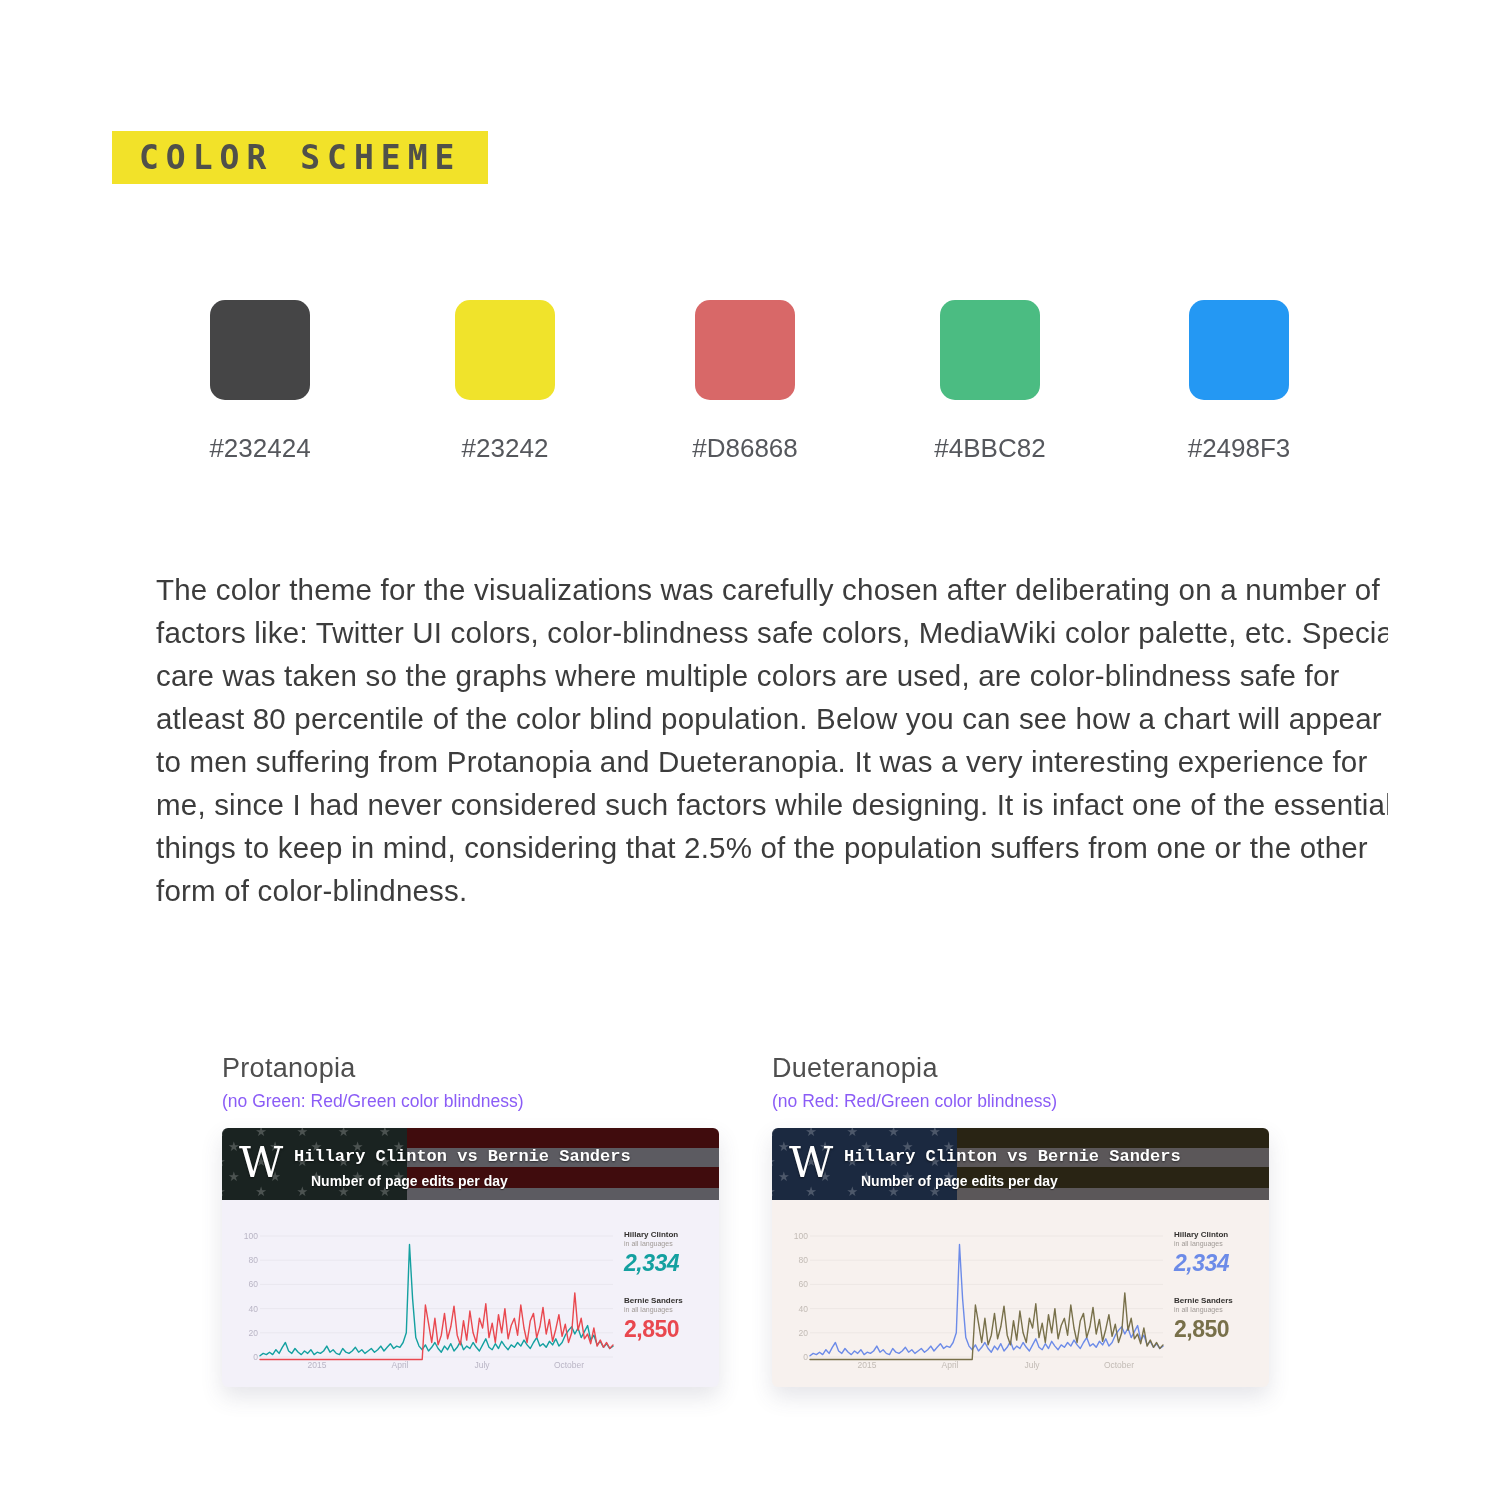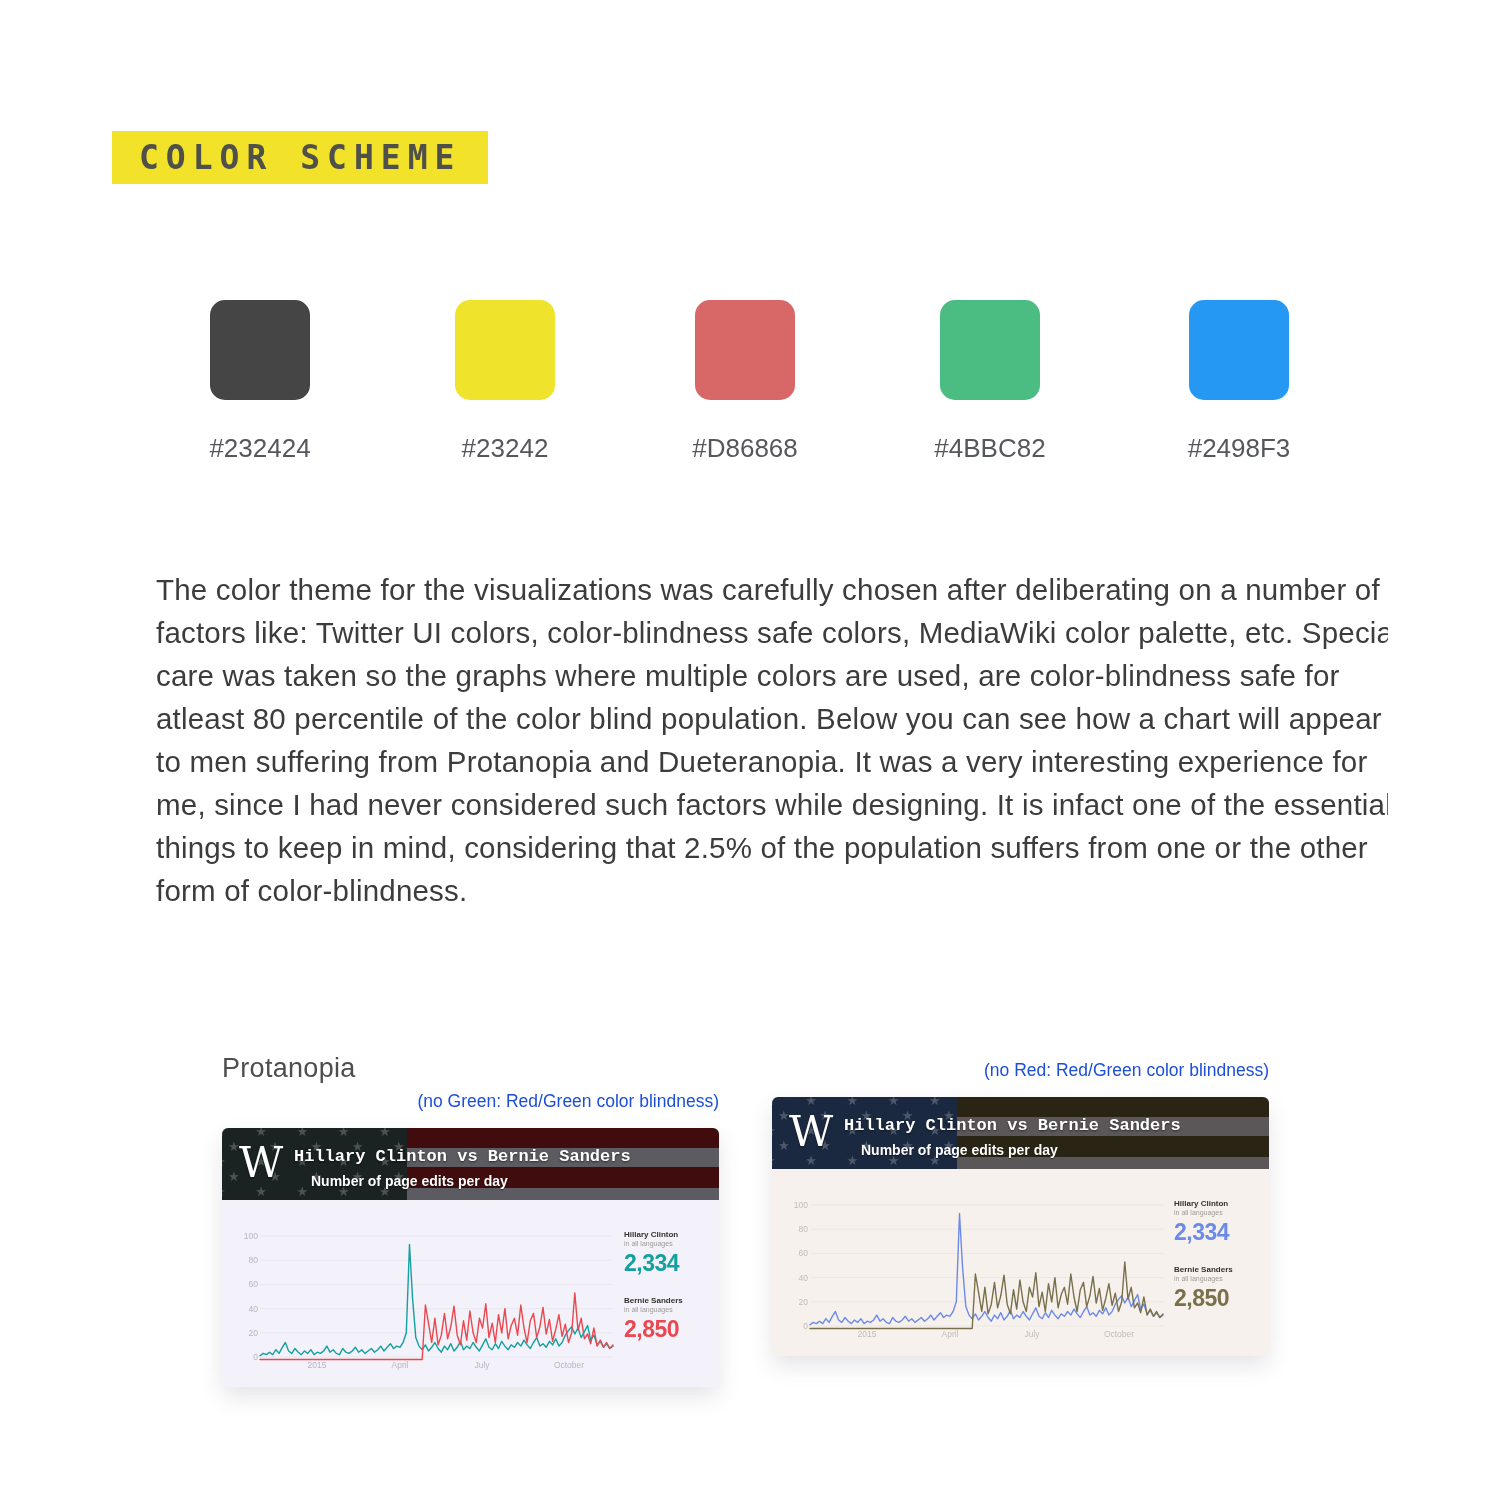--- a/index.html
+++ b/index.html
@@ -19,21 +19,21 @@
     white-space:nowrap;font-size:26px;color:#55575C;}
 
   
   .paragraph{position:absolute;left:148px;top:560px;width:1258px;margin:8px;
     font-size:29.5px;line-height:43px;color:#3C3C3C;letter-spacing:0.2px;}
 
   
   .sim{position:absolute;top:1053px;width:497px;}
   .sim-0{left:222px;} .sim-1{left:772px;}
   .sim-title{margin:0;font-size:27px;font-weight:400;color:#4E4E4E;letter-spacing:0.3px;}
-  .sim-sub{margin:7px 0 0 0;font-size:17.5px;color:#1d4ed8;text-align:right;}
+  .sim-sub{margin:7px 0 0 0;font-size:17.5px;color:#8b5cf6;}
 
   
   .card{position:relative;margin-top:16px;width:497px;height:259px;border-radius:6px;
     overflow:hidden;background:var(--body-bg);box-shadow:0 10px 22px rgba(70,70,100,0.14);}
   .card-header{position:relative;height:72px;display:flex;}
   .canton{position:relative;width:185px;height:72px;background:var(--canton);overflow:hidden;flex:none;}
   .stars{position:absolute;left:-8px;top:-4px;width:220px;color:rgba(255,255,255,0.22);
     font-size:13px;line-height:15px;letter-spacing:13px;white-space:nowrap;}
   .star-row.off{padding-left:14px;}
   .stripes{flex:1;display:flex;flex-direction:column;height:72px;}
@@ -54,21 +54,21 @@
   .chart{position:absolute;left:38px;top:36px;width:353px;height:127px;overflow:visible;}
   .y-tick{position:absolute;left:6px;width:30px;text-align:right;font-size:8.5px;
     color:var(--tick);}
   .x-tick{position:absolute;top:160px;transform:translateX(-50%);font-size:8.5px;
     color:var(--tick);text-align:right;}
 
   .legend{position:absolute;left:402px;top:30px;width:92px;}
   .legend-name{font-size:8px;font-weight:bold;color:#33312F;}
   .legend-sub{font-size:7px;color:#A09A96;margin-top:1px;}
   .legend-value{font-size:23px;font-weight:bold;letter-spacing:-0.5px;margin-top:3px;}
-  .legend-value.v1{color:var(--line1);}
+  .legend-value.v1{color:var(--line1);font-style:italic;}
   .legend-value.v2{color:var(--line2);}
   .legend-entry + .legend-entry{margin-top:19px;}
 </style>
 </head>
 <body>
 
 <div class="page">
 
   <div class="title-box">COLOR SCHEME</div>
 
@@ -152,20 +152,21 @@
             <div class="legend-name">Bernie Sanders</div>
             <div class="legend-sub">in all languages</div>
             <div class="legend-value v2">2,850</div>
           </div>
         </div>
       </div>
     </div>
   </div>
 
   <div class="sim sim-1" style="--canton: #1B2940; --stripe-dark: #292414; --stripe-gray: #5B5759; --body-bg: #F7F1EE; --line1: #6C8BE8; --line2: #78704A; --tick: #C2BBB5;">
+    <h3 class="sim-title">Dueteranopia</h3>
     <p class="sim-sub">(no Red: Red/Green color blindness)</p>
     <div class="card">
       <div class="card-header">
         <div class="canton">
           <div class="stars">
               <div class="star-row">★ ★ ★ ★ ★ ★ ★</div>
               <div class="star-row off">★ ★ ★ ★ ★ ★ ★</div>
               <div class="star-row">★ ★ ★ ★ ★ ★ ★</div>
               <div class="star-row off">★ ★ ★ ★ ★ ★ ★</div>
               <div class="star-row">★ ★ ★ ★ ★ ★ ★</div>

